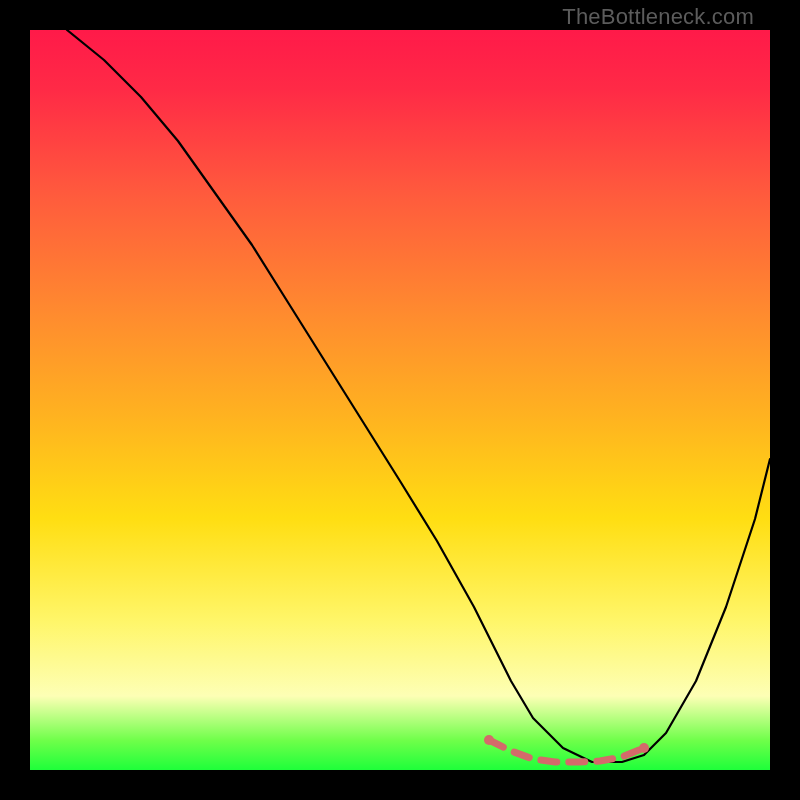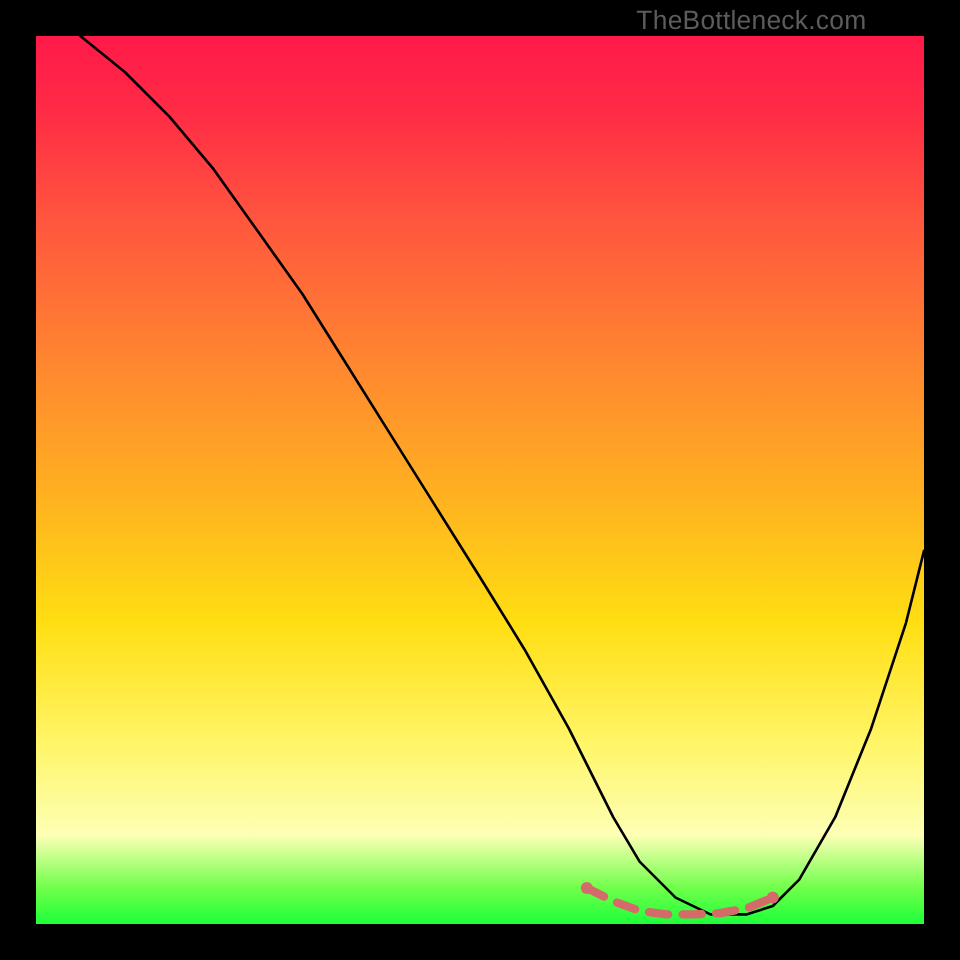--- a/index.html
+++ b/index.html
@@ -9,20 +9,21 @@
     height: 800px;
     background: #000;
     overflow: hidden;
     font-family: Arial, Helvetica, sans-serif;
   }
   .frame {
     position: relative;
     width: 732px;
     height: 800px;
     background: #000;
+    padding-left: 32px;
   }
   .watermark {
     position: absolute;
     top: 4px;
     right: 10px;
     color: #5c5c5c;
     font-size: 22px;
     font-weight: 500;
     letter-spacing: 0.2px;
     z-index: 5;

